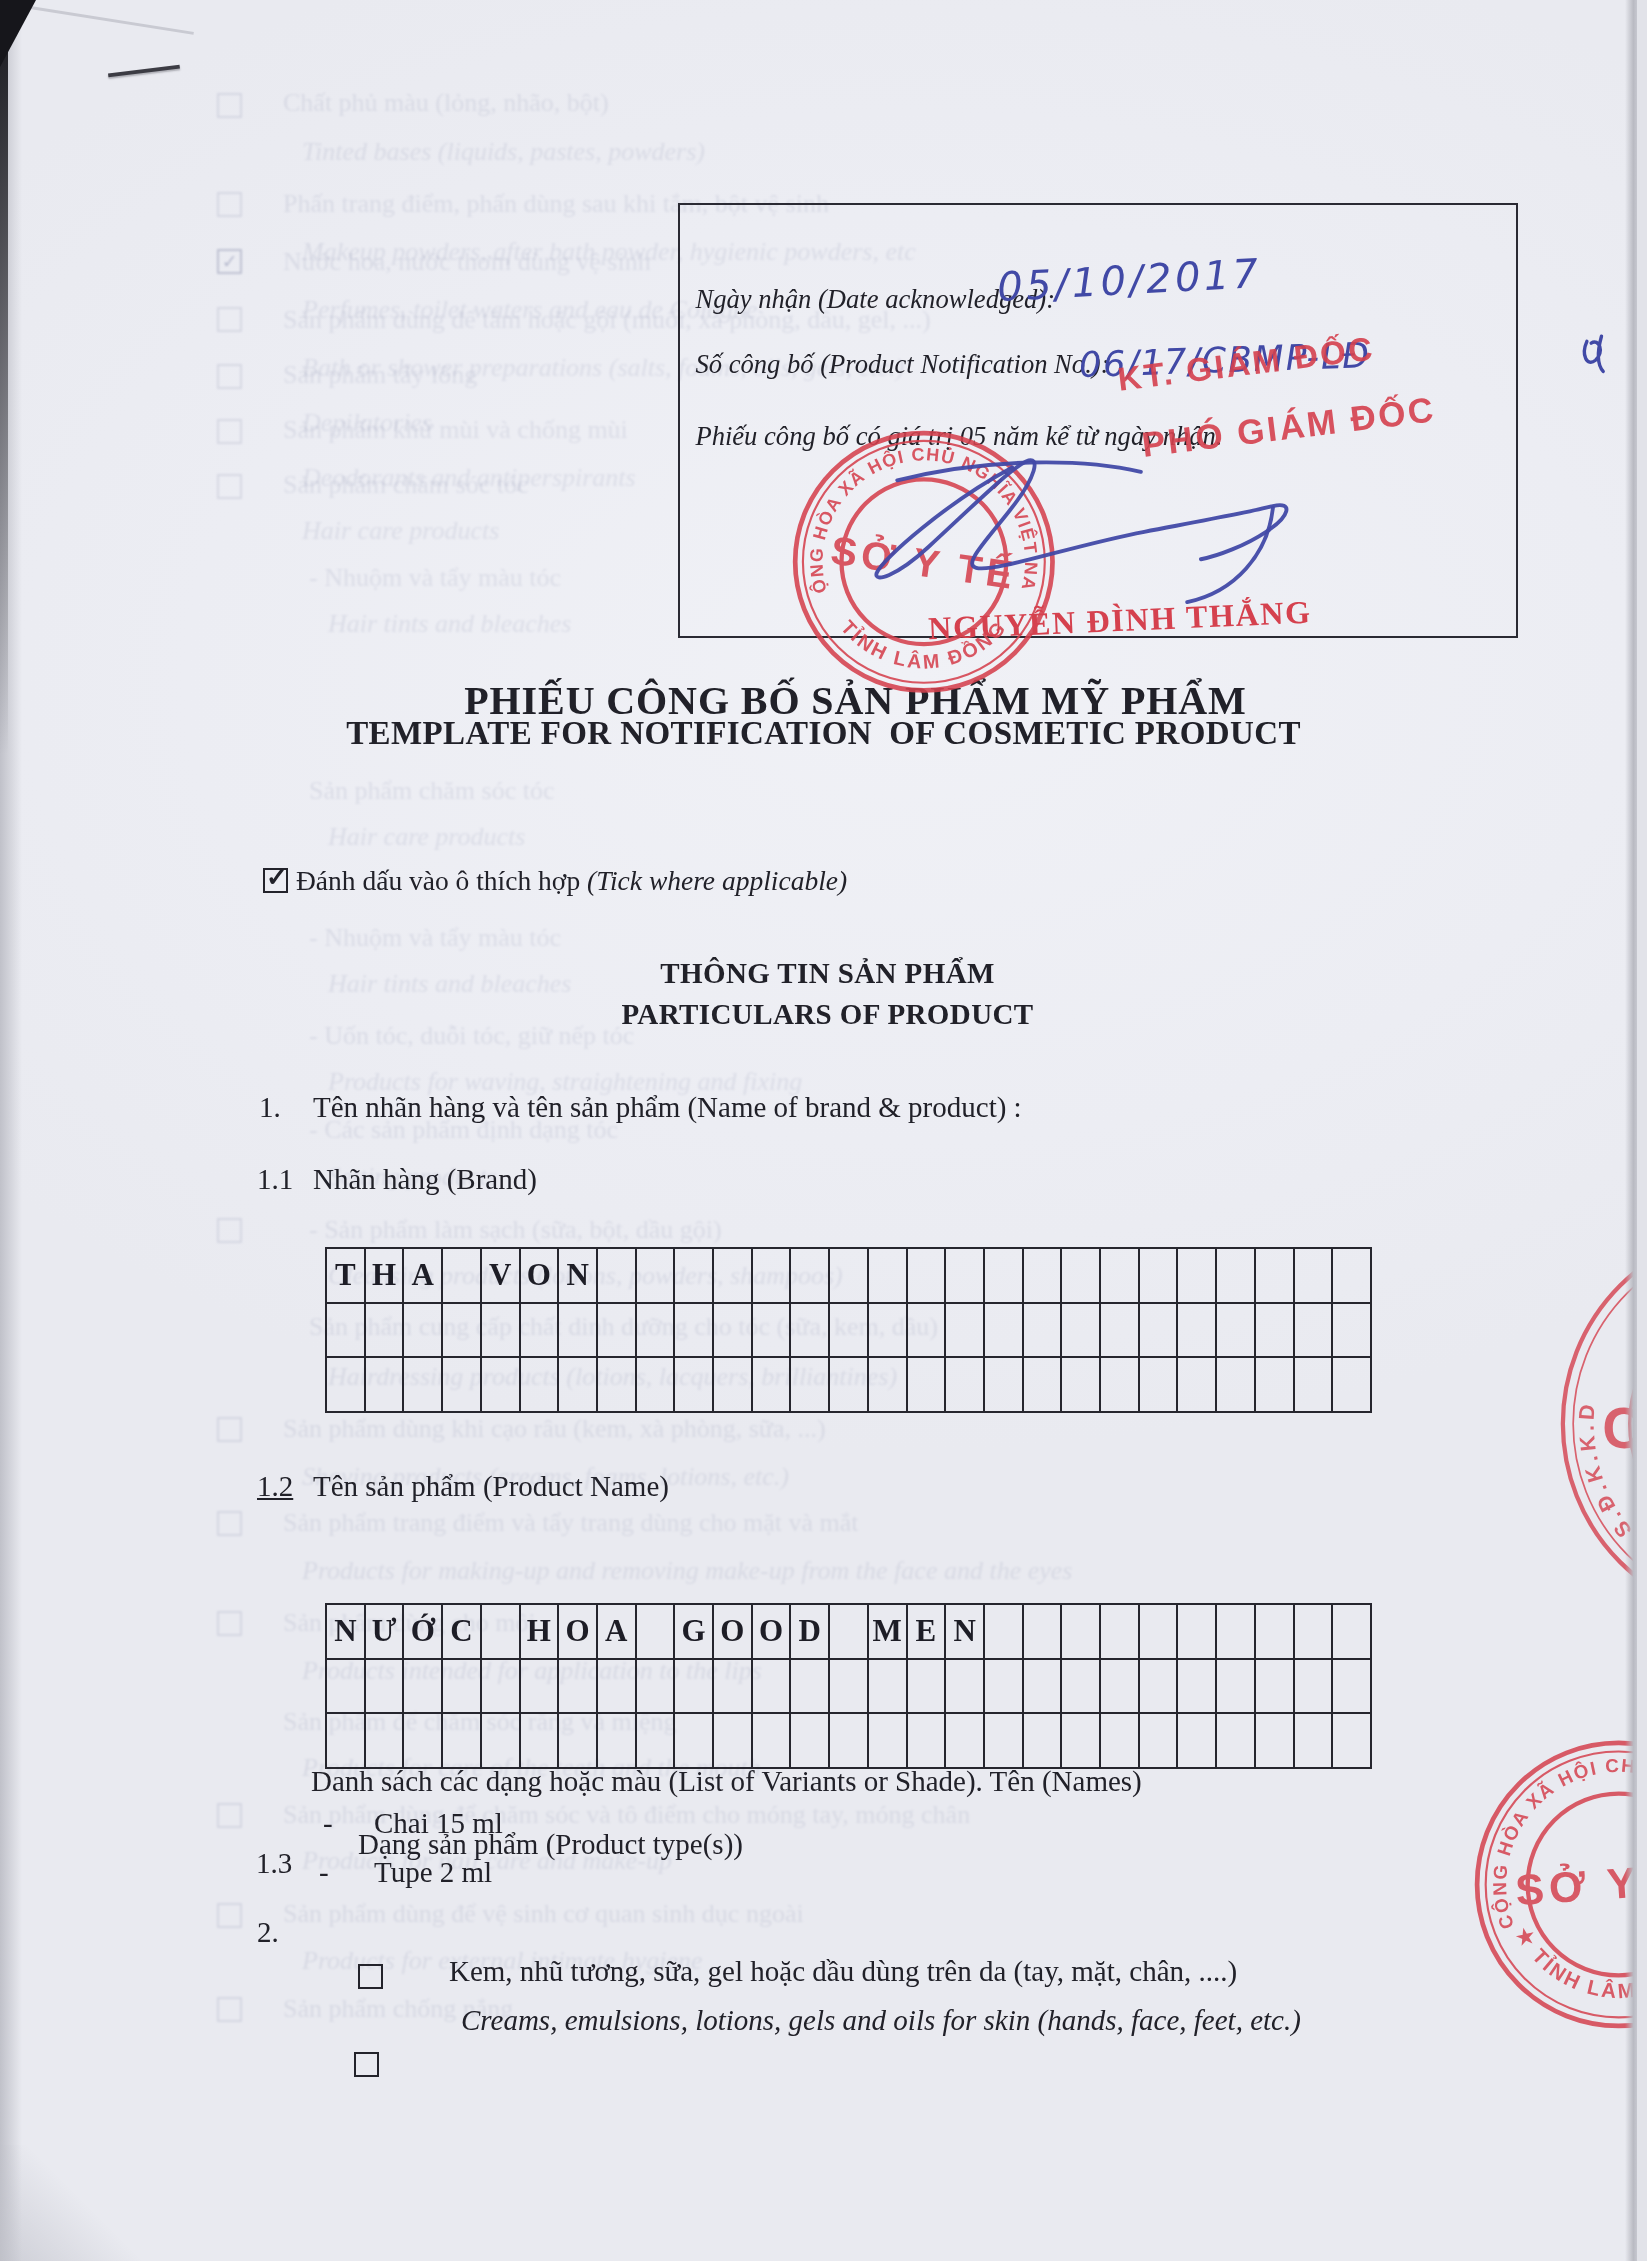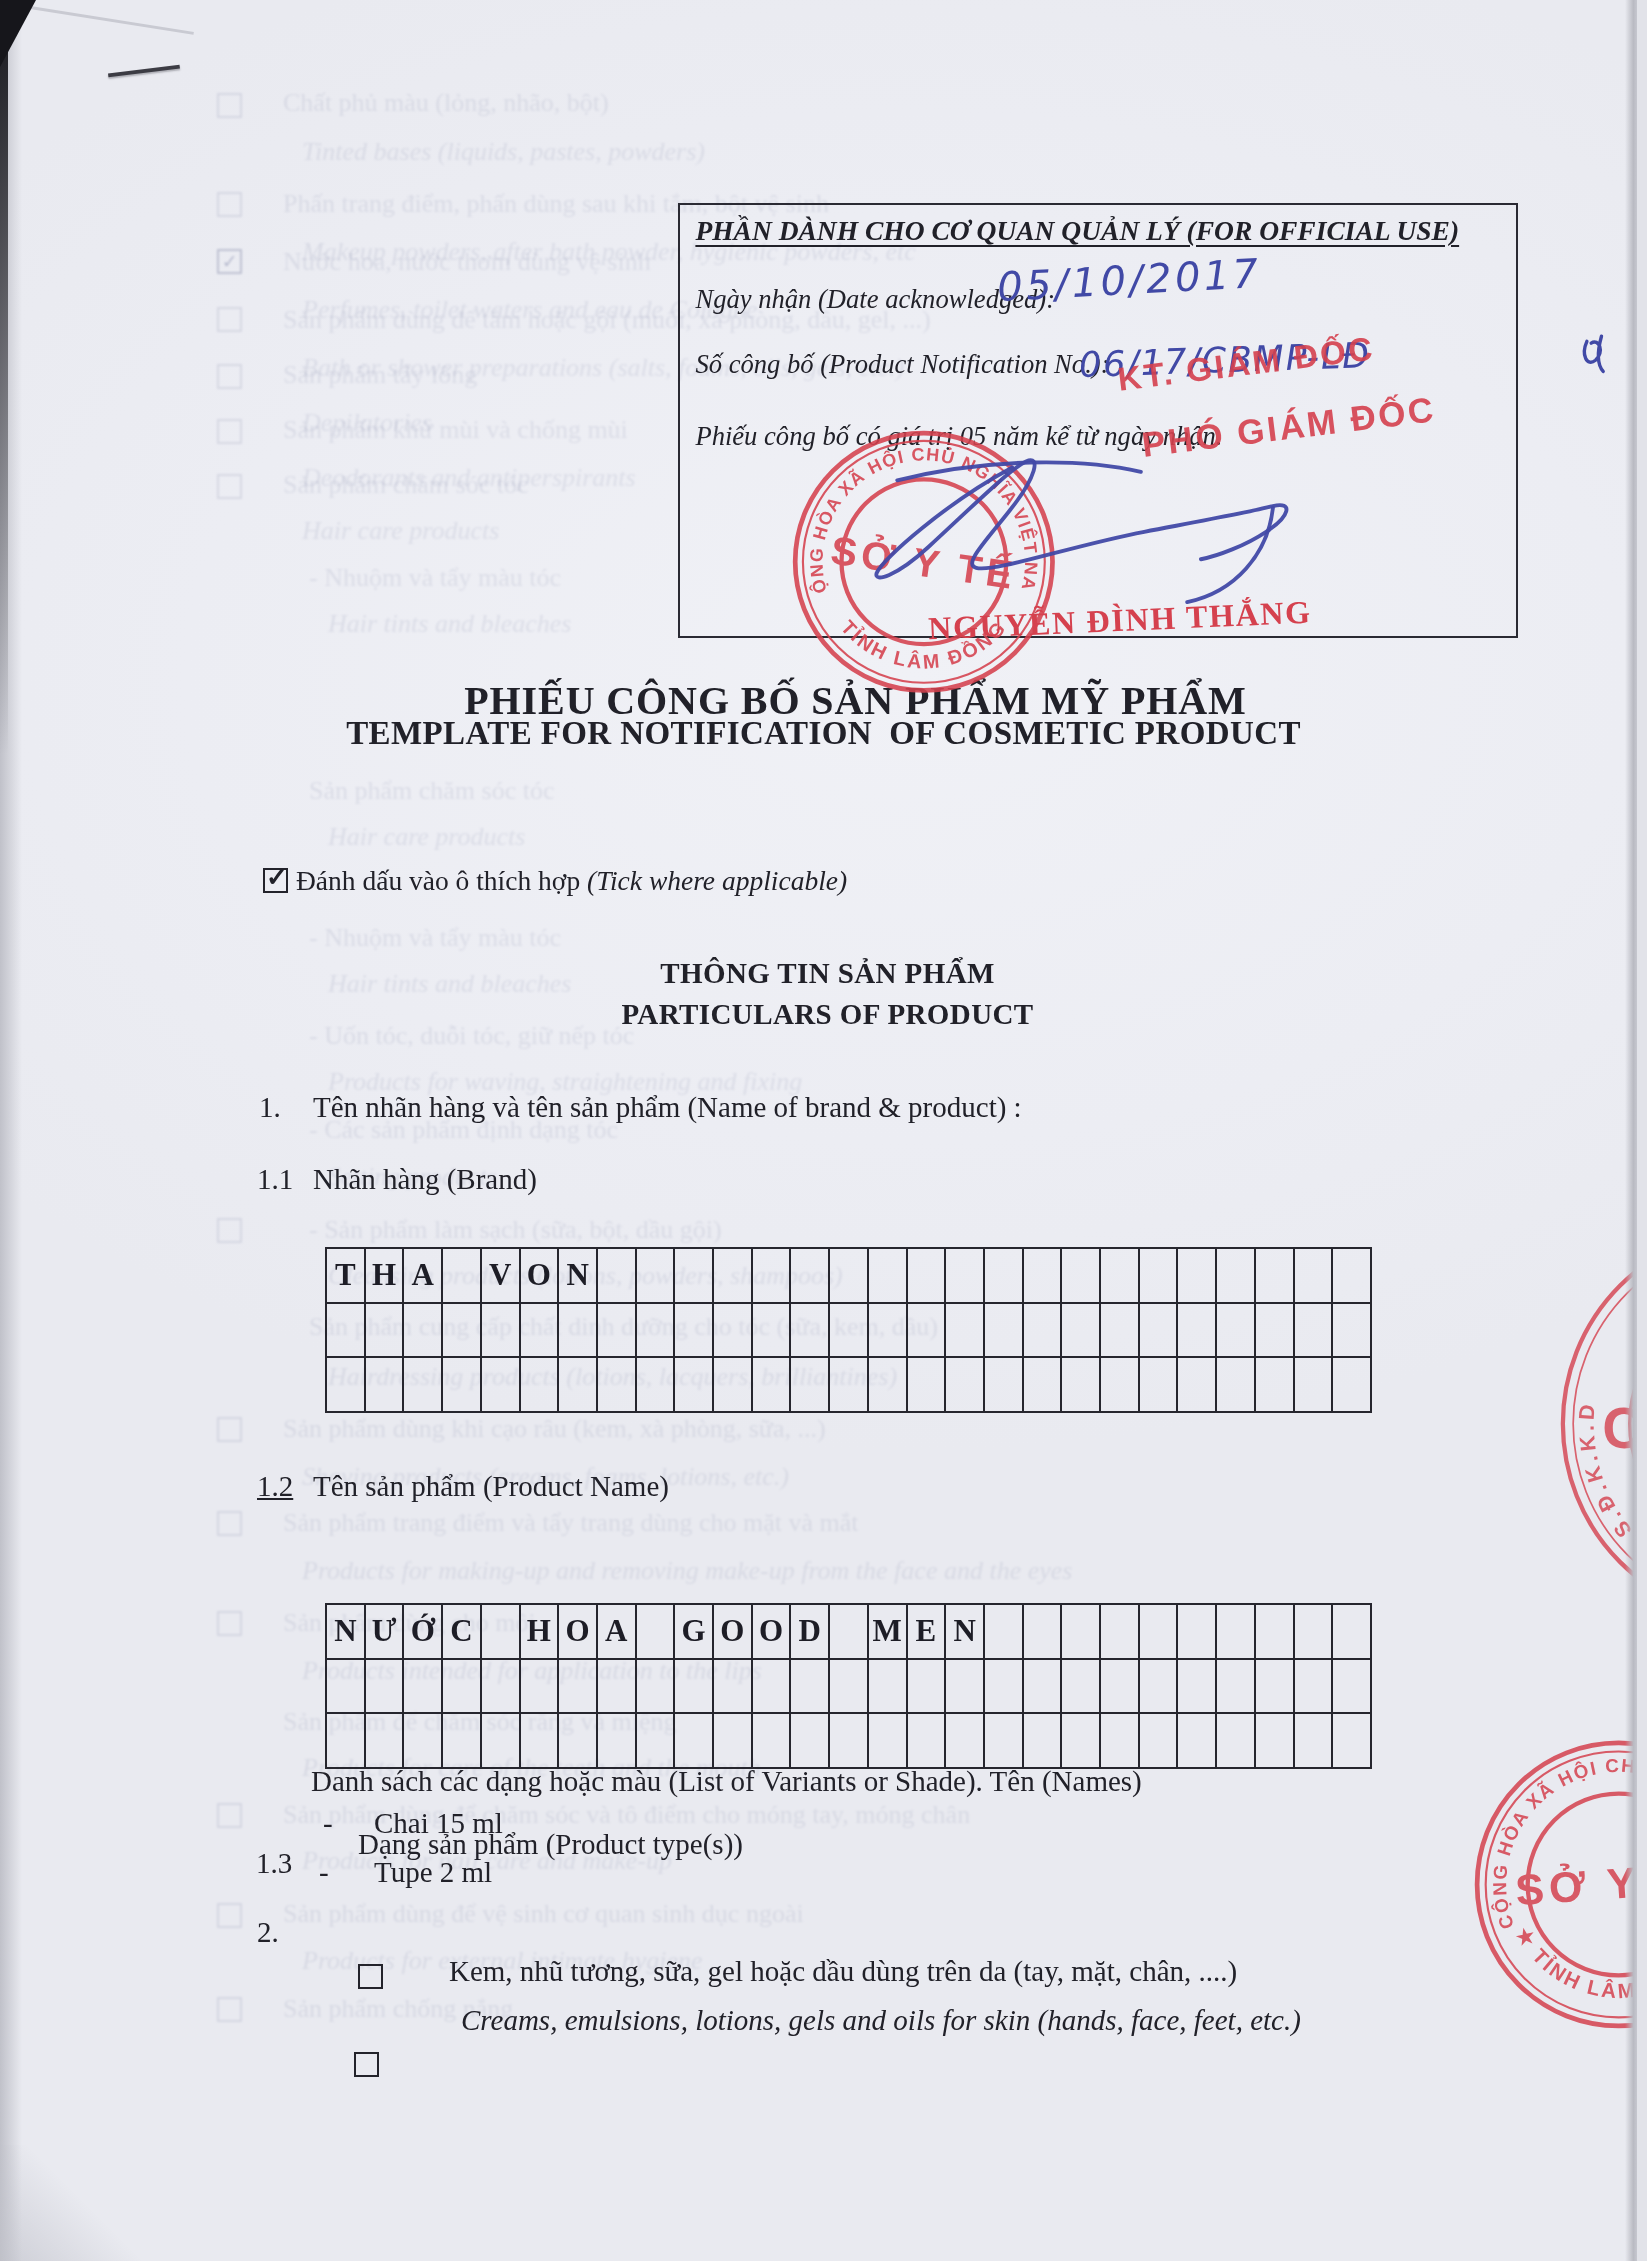--- a/index.html
+++ b/index.html
@@ -121,21 +121,20 @@
       <div class="gh" style="left: 283px; top: 1800px;">Sản phẩm dùng để chăm sóc và tô điểm cho móng tay, móng chân</div>
       <div class="gh i" style="left: 302px; top: 1846px;">Products for nail care and make-up</div>
       <div class="ghb" style="left: 217px; top: 1903px;"></div>
       <div class="gh" style="left: 283px; top: 1899px;">Sản phẩm dùng để vệ sinh cơ quan sinh dục ngoài</div>
       <div class="gh i" style="left: 302px; top: 1946px;">Products for external intimate hygiene</div>
       <div class="ghb" style="left: 217px; top: 1997px;"></div>
       <div class="gh" style="left: 283px; top: 1994px;">Sản phẩm chống nắng</div>
     </div>
 
   <div class="abs obox lay2">
-    <div class="abs obox-head nw">PHẦN DÀNH CHO CƠ QUAN QUẢN LÝ (FOR OFFICIAL USE)</div>
     <div class="abs lbl nw" style="left:15.4px;top:79px;">Ngày nhận (Date acknowledged):</div>
     <div class="abs lbl nw" style="left:15.4px;top:144px;">Số công bố (Product Notification No.):</div>
     <div class="abs lbl nw" style="left:15.4px;top:216px;">Phiếu công bố có giá trị 05 năm kể từ ngày nhận.</div>
   </div>
 
   <div class="abs hw nw lay2" style="left:997px;top:257px;font-size:40px;letter-spacing:3.4px;transform:rotate(-3deg);">05/10/2017</div>
   <div class="abs hw nw lay2" style="left:1079px;top:340px;font-size:35px;letter-spacing:1.7px;transform:rotate(-2deg);">06/17/CBMP-LĐ</div>
 
   <div class="abs stline nw lay2" style="left:1117px;top:345px;font-size:33px;letter-spacing:2.6px;transform:rotate(-7deg);">KT. GIÁM ĐỐC</div>
   <div class="abs stline nw lay2" style="left:1141px;top:407px;font-size:35px;letter-spacing:2.6px;transform:rotate(-7deg);">PHÓ GIÁM ĐỐC</div>

